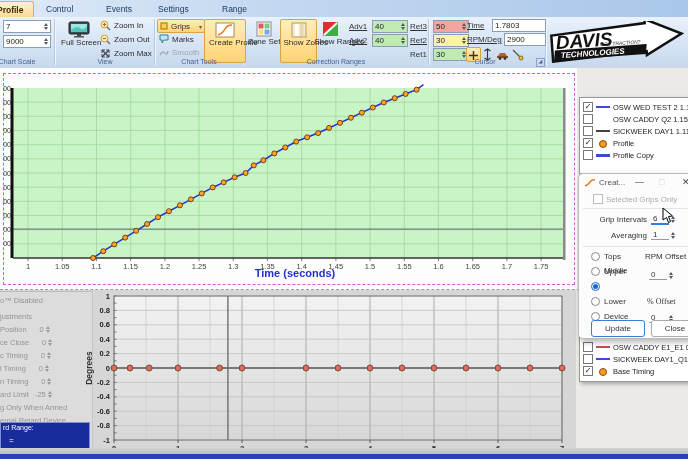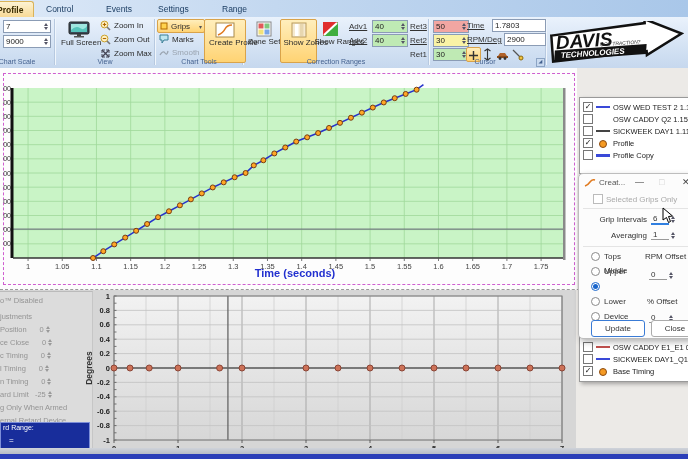--- a/index.html
+++ b/index.html
@@ -692,21 +692,21 @@
     <div class="abs" style="left:25px;top:138px;">Device</div>
 
     <div class="abs" style="left:66px;top:78px;">RPM Offset</div>
     <div class="dspinfld" style="left:70px;top:95px;">
       <span class="val">0</span>
       <span class="spin">
           <i class="up"></i>
           <i class="dn"></i>
         </span>
     </div>
-    <div class="abs" style="left:68px;top:123px;">% Offset</div>
+    <div class="abs" style="left:68px;top:123px;font-family:Liberation Serif, serif;">% Offset</div>
     <div class="dspinfld" style="left:70px;top:138px;">
       <span class="val">0</span>
       <span class="spin">
           <i class="up"></i>
           <i class="dn"></i>
         </span>
     </div>
 
     <div class="dbtn focus" style="left:12px;top:146px;width:52px;">Update</div>
     <div class="dbtn" style="left:72px;top:146px;width:46px;">Close</div>

